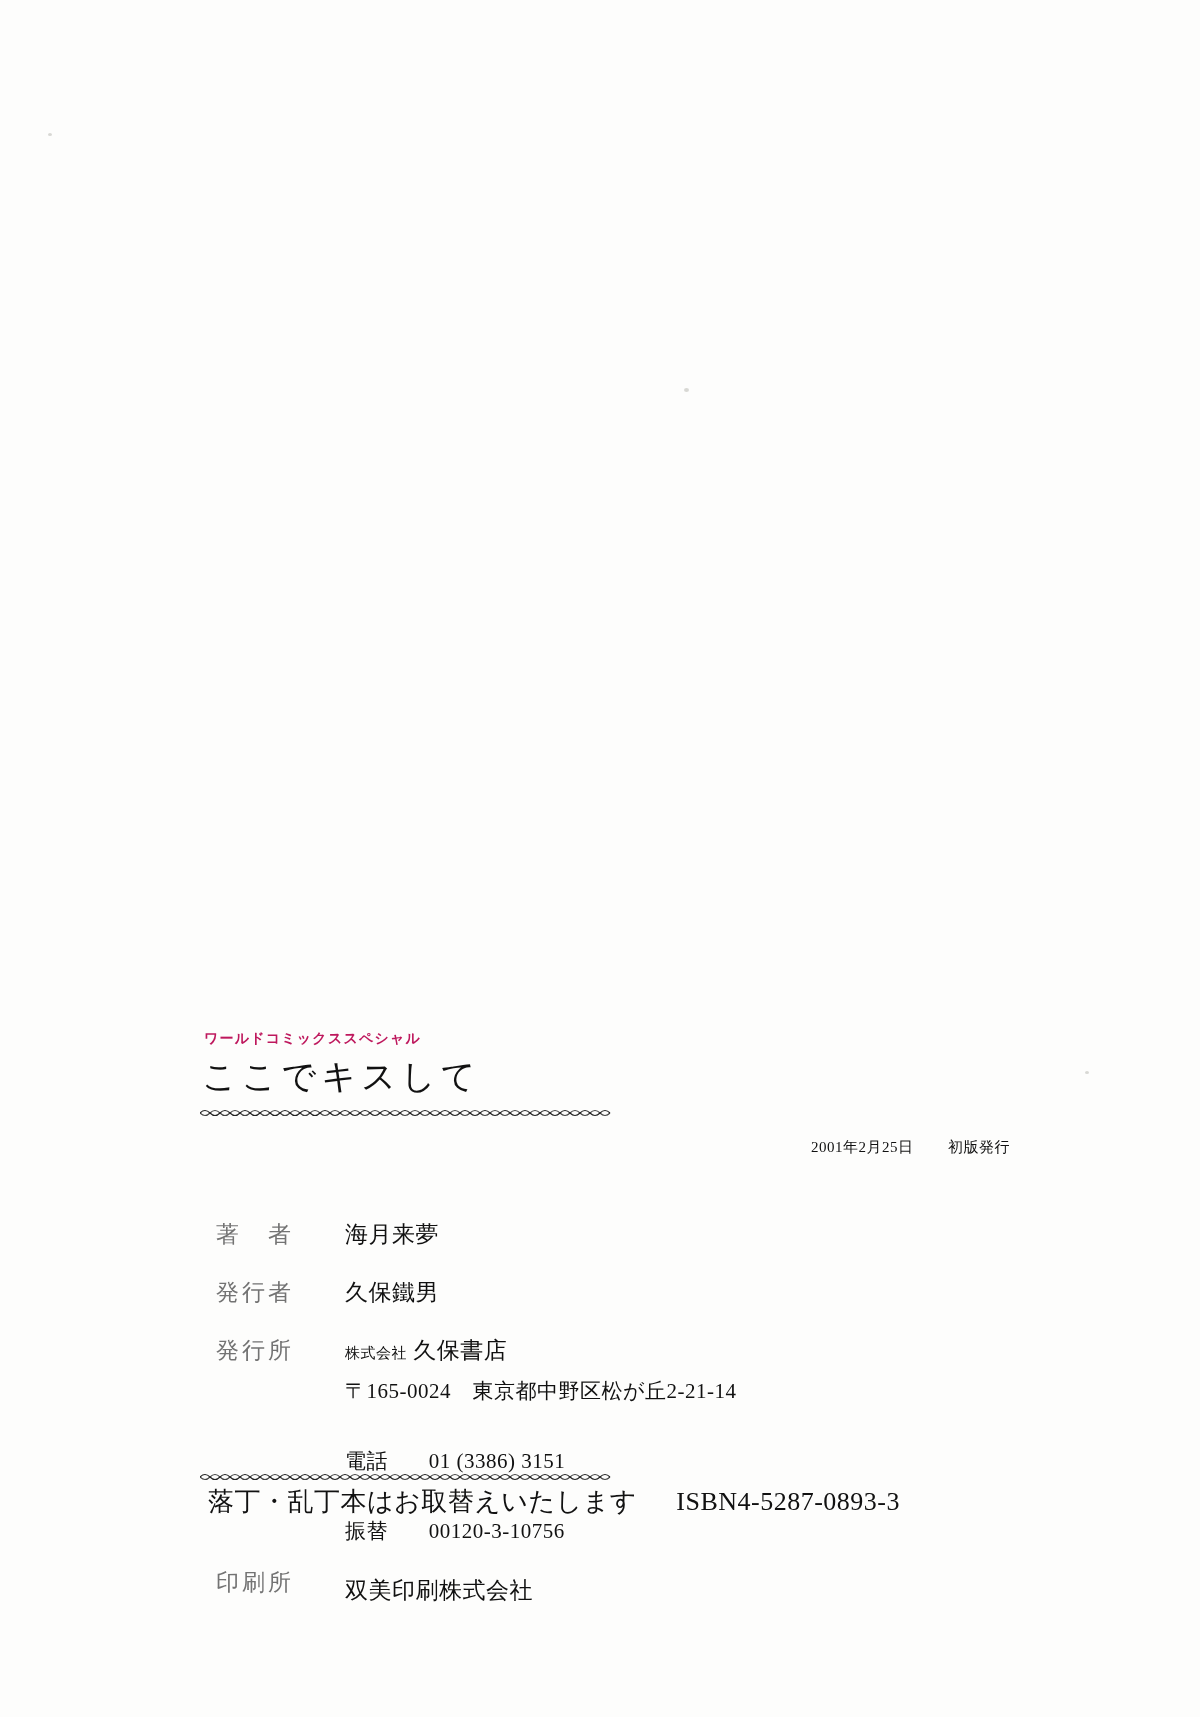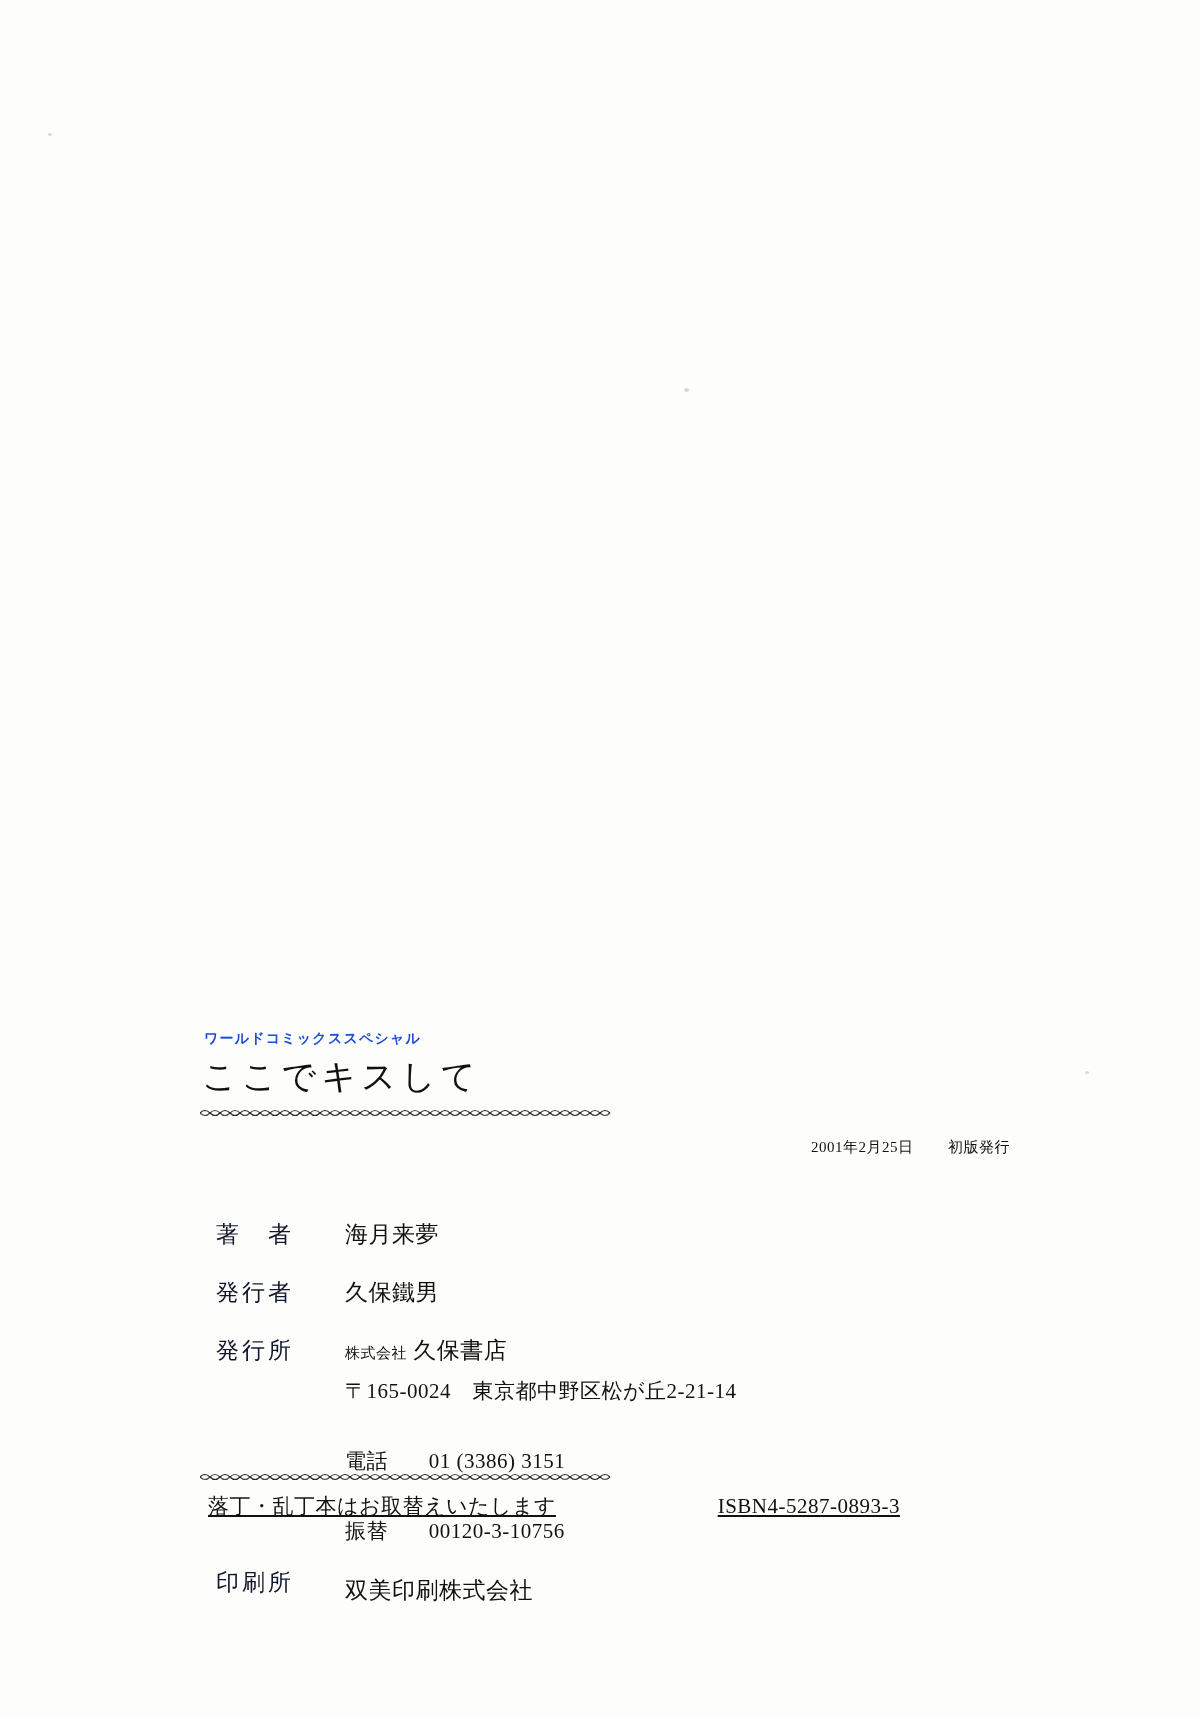--- a/index.html
+++ b/index.html
@@ -27,21 +27,21 @@
     position: absolute;
     left: 200px;
     top: 1030px;
     width: 810px;
   }
 
   .series-label {
     font-size: 14px;
     letter-spacing: 1.2px;
     font-weight: bold;
-    color: #1d4ed8;
+    color: #be185d;
     margin: 0 0 6px 4px;
     font-family: Liberation Sans, sans-serif;
   }
 
   .book-title {
     font-size: 34px;
     letter-spacing: 5px;
     color: #111;
     margin: 0 0 6px 2px;
     font-family: Liberation Mono, monospace;
@@ -72,21 +72,21 @@
   .credit-row {
     display: flex;
     align-items: baseline;
     margin-bottom: 11px;
   }
   .credit-label {
     width: 145px;
     flex: 0 0 145px;
     font-size: 23px;
     letter-spacing: 3px;
-    color: #0f172a;
+    color: #737373;
     padding-left: 16px;
     box-sizing: border-box;
   }
   .credit-value {
     font-size: 23px;
     letter-spacing: 0.5px;
     color: #111;
     margin-top: 16px;
   }
   .credit-value .small {
@@ -109,25 +109,24 @@
   .footer-block {
     position: absolute;
     left: 200px;
     top: 1470px;
     width: 810px;
   }
   .footer-row {
     display: flex;
     justify-content: space-between;
     align-items: baseline;
-    margin-top: 8px;
-    font-size: 21px;
-    letter-spacing: 0.5px;
-    color: #111;
-    text-decoration: underline;
+    margin-top: 0;
+    font-size: 26px;
+    letter-spacing: 0.5px;
+    color: #111;
   }
   .footer-row .isbn {
     padding-right: 110px;
     letter-spacing: 0.5px;
   }
   .footer-row .note {
     padding-left: 8px;
   }
 
   

